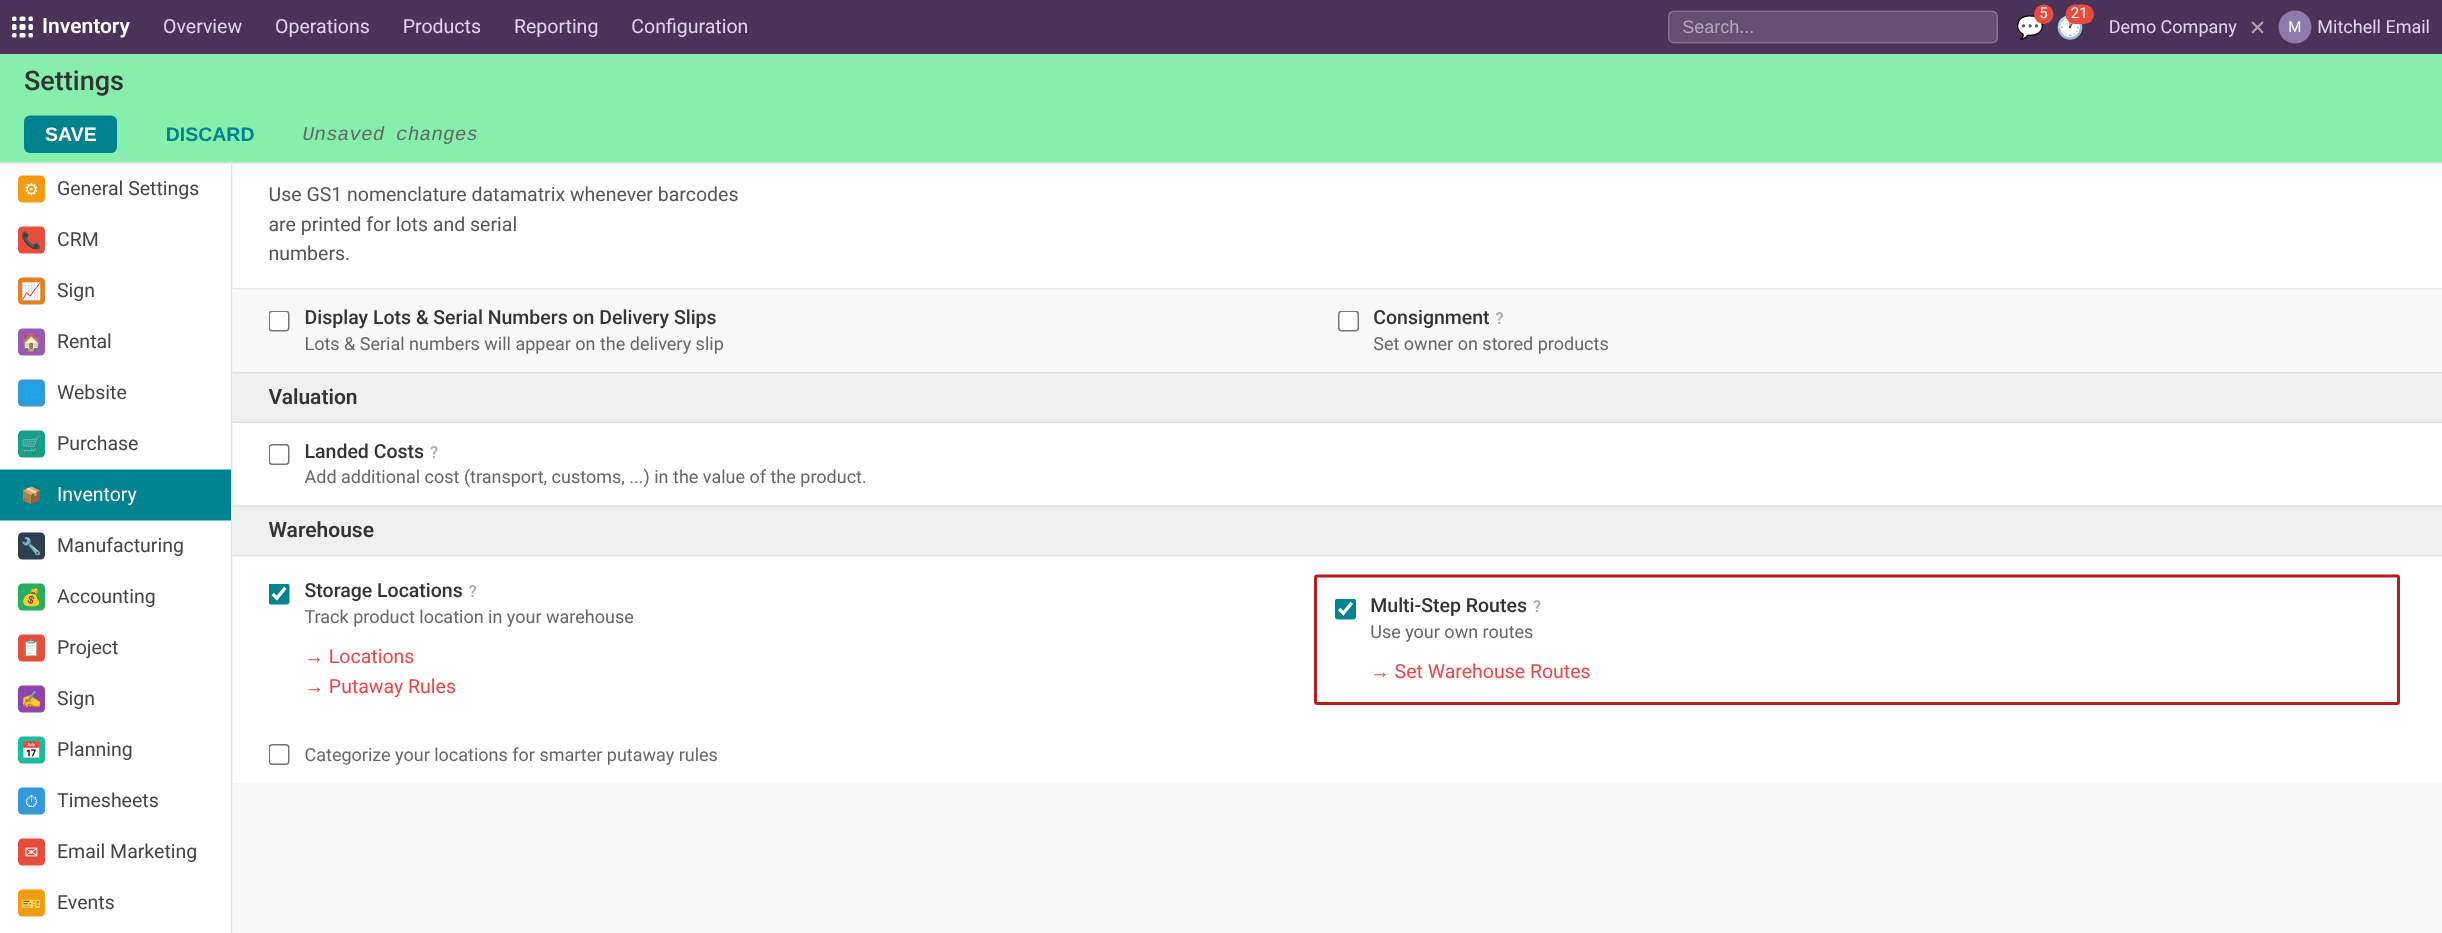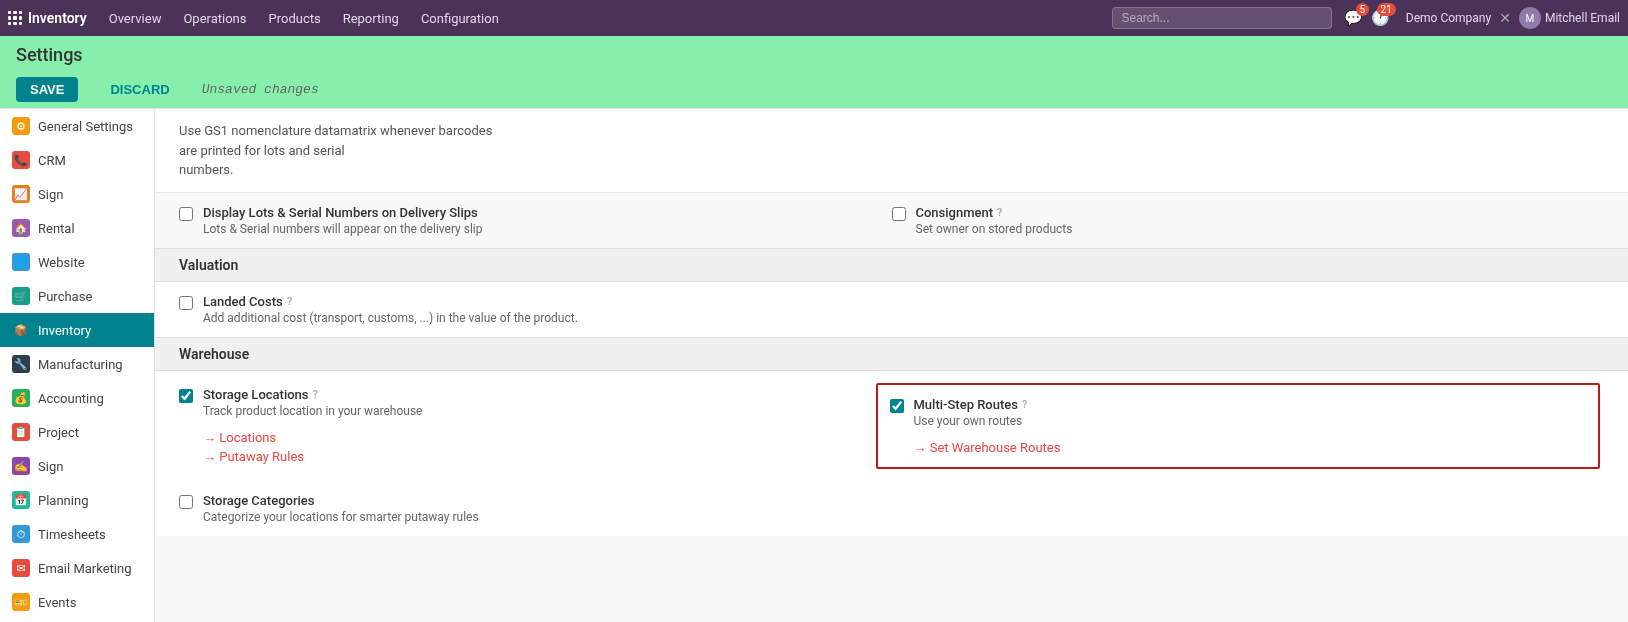--- a/index.html
+++ b/index.html
@@ -349,23 +349,20 @@
             <a class="setting-link">→ Set Warehouse Routes</a>
           </div>
         </div>
       </div>
     </div>
 
     <div class="setting-row" style="background:#fff;">
       <div class="setting-item">
         <input type="checkbox" id="cb-categories" style="">
         <div class="setting-info">
-          <label class="setting-label" for="cb-categories">
-            <span>Storage Categories</span>
-          </label>
           <div class="setting-desc">Categorize your locations for smarter putaway rules</div>
         </div>
       </div>
       <div class="setting-item"></div>
     </div>
 
   </div>
 </div>
 
 </body></html>

